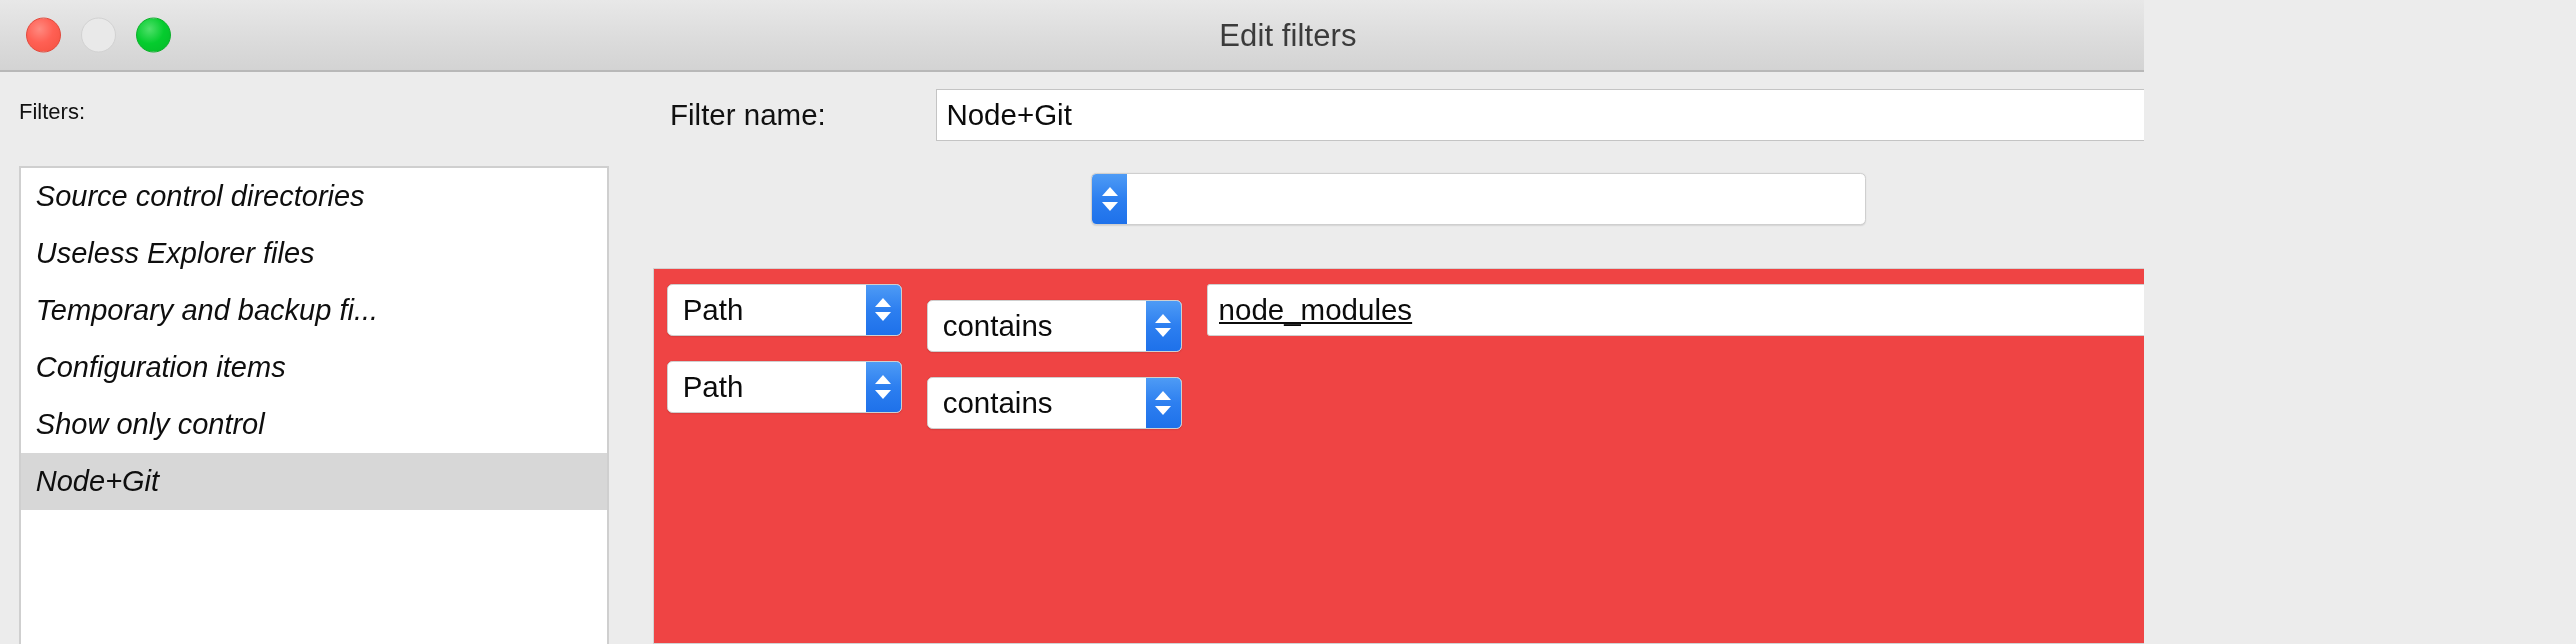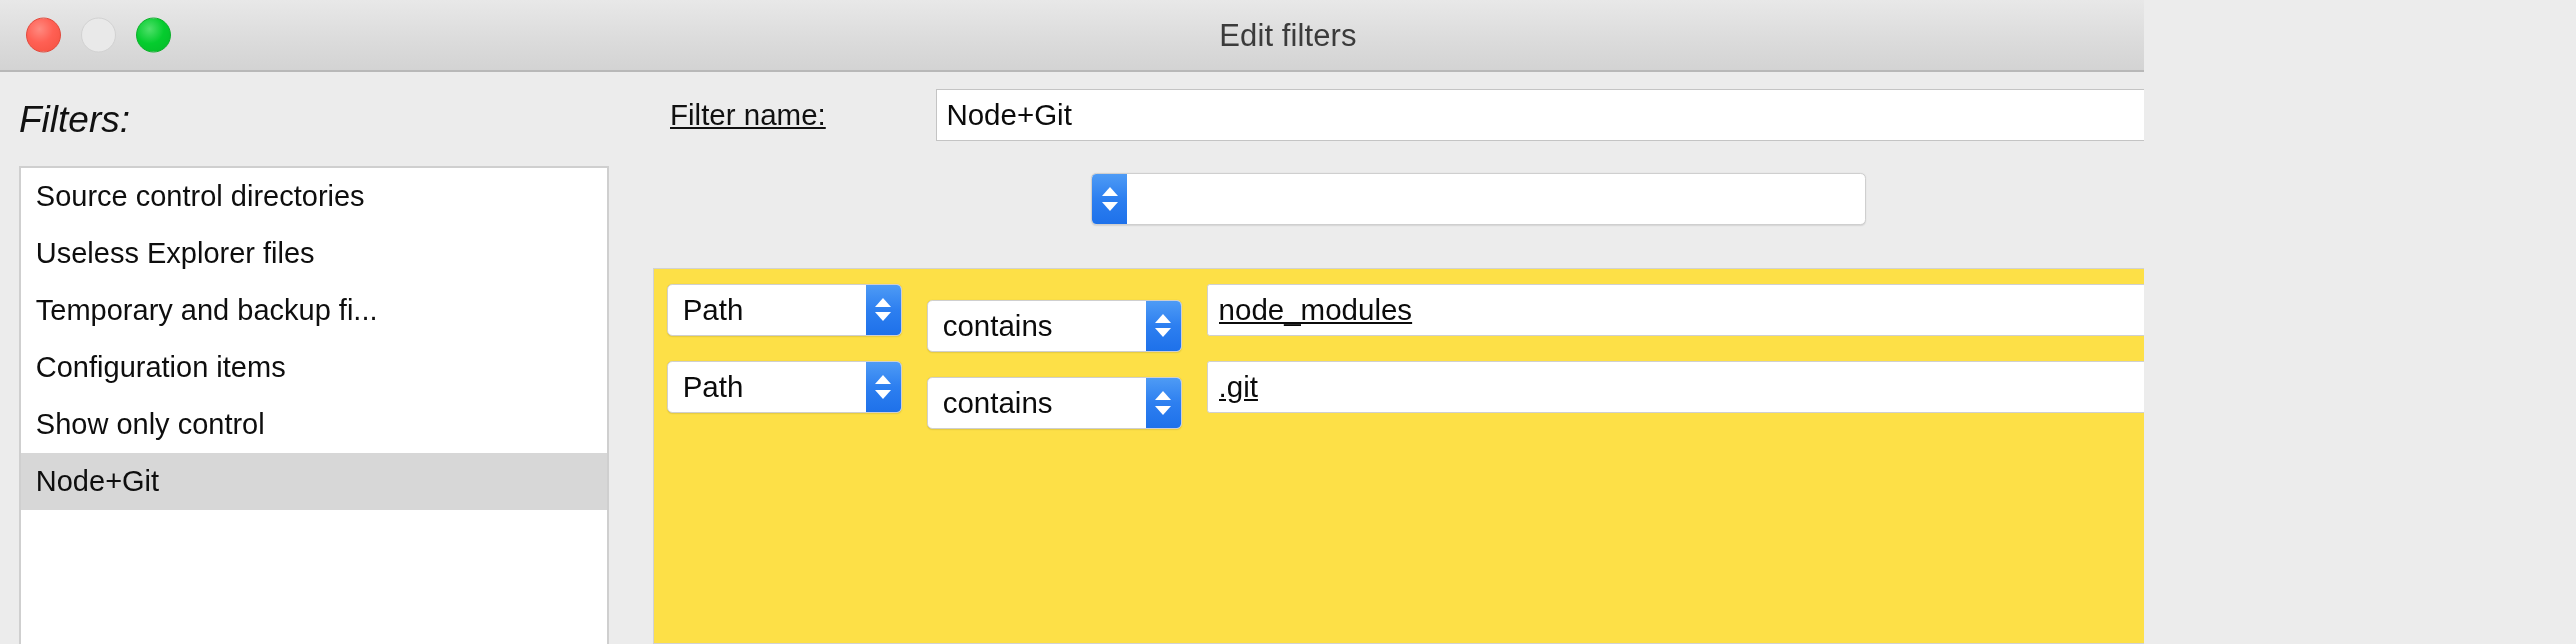--- a/index.html
+++ b/index.html
@@ -78,24 +78,23 @@
     left: 0;
     top: 72px;
     width: 631px;
     height: 572px;
   }
 
   #filters-label {
     position: absolute;
     left: 19px;
     top: 27px;
-    font-size: 37px;
+    font-size: 22px;
     color: #111;
     white-space: nowrap;
-    font-style: italic;
   }
 
   #filters-listbox {
     position: absolute;
     left: 19px;
     top: 94px;
     width: 590px;
     height: 483px;
     background: #ffffff;
     border: 2px solid #cfcfcf;
@@ -105,40 +104,40 @@
 
   .filter-row {
     height: 57px;
     line-height: 57px;
     padding-left: 14.8px;
     font-size: 29px;
     color: #0e0e0e;
     white-space: nowrap;
     overflow: hidden;
     box-sizing: border-box;
+    font-style: italic;
   }
   .filter-row.selected {
     background: #d7d7d7;
   }
 
   
   #right-pane {
     position: absolute;
     left: 631px;
     top: 72px;
     width: 1945px;
     height: 572px;
   }
 
   .form-label {
     position: absolute;
     font-size: 29.5px;
     color: #111;
     white-space: nowrap;
-    text-decoration: underline;
   }
 
   #filter-name-label { left: 39px; top: 25.5px; }
   #filter-conditions-label { left: 39px; top: 109px; }
 
   #filter-name-input {
     position: absolute;
     left: 305px;
     top: 17.4px;
     width: 1637px;
@@ -199,21 +198,21 @@
     height: 52px;
   }
 
   
   #conditions-box {
     position: absolute;
     left: 21.5px;
     top: 196px;
     width: 1835px;
     height: 376px;
-    background: #fde047;
+    background: #ef4444;
     border: 1.3px solid #d2d2d2;
     box-sizing: border-box;
   }
 
   .cond-row {
     position: absolute;
     left: 13.4px;
     width: 1805px;
     height: 52px;
   }
@@ -339,21 +338,20 @@
             <div class="chev chev-down"></div>
           </div>
         </div>
         <div class="popup cond-op-popup">
           <div class="popup-text">contains</div>
           <div class="popup-arrows">
             <div class="chev chev-up"></div>
             <div class="chev chev-down"></div>
           </div>
         </div>
-        <input class="cond-value-input" type="text" value=".git" style="">
       </div>
 
     </div>
 
     <div class="pm-button" id="minus-button-0">-</div>
     <div class="pm-button" id="minus-button-1">-</div>
     <div class="pm-button" id="plus-button">+</div>
 
   </div>
 </div>

